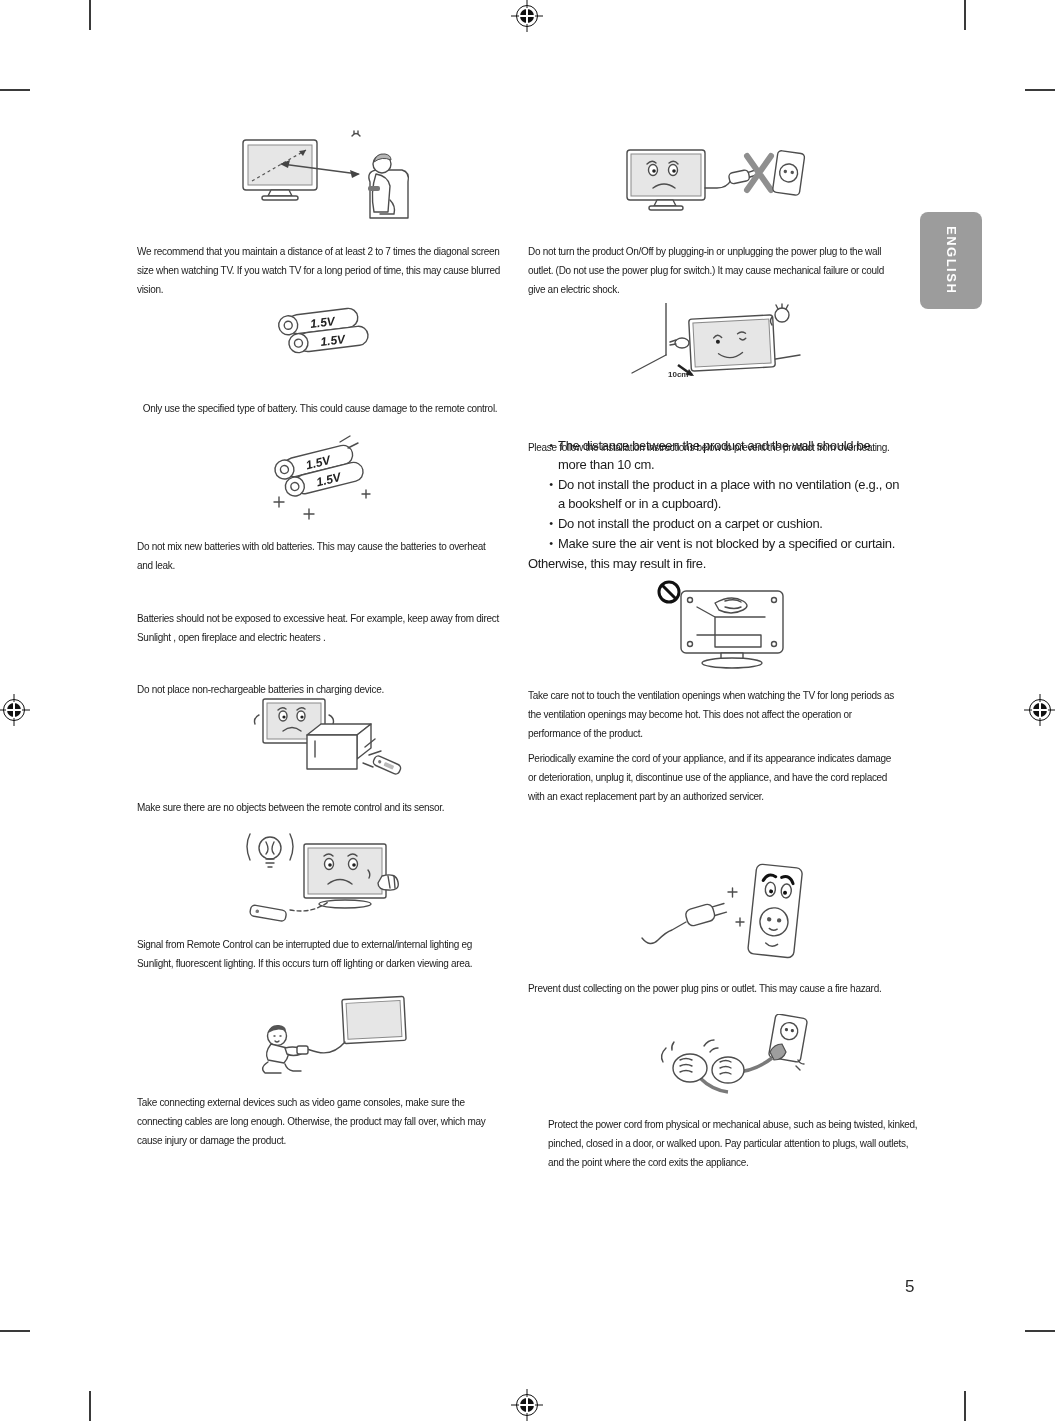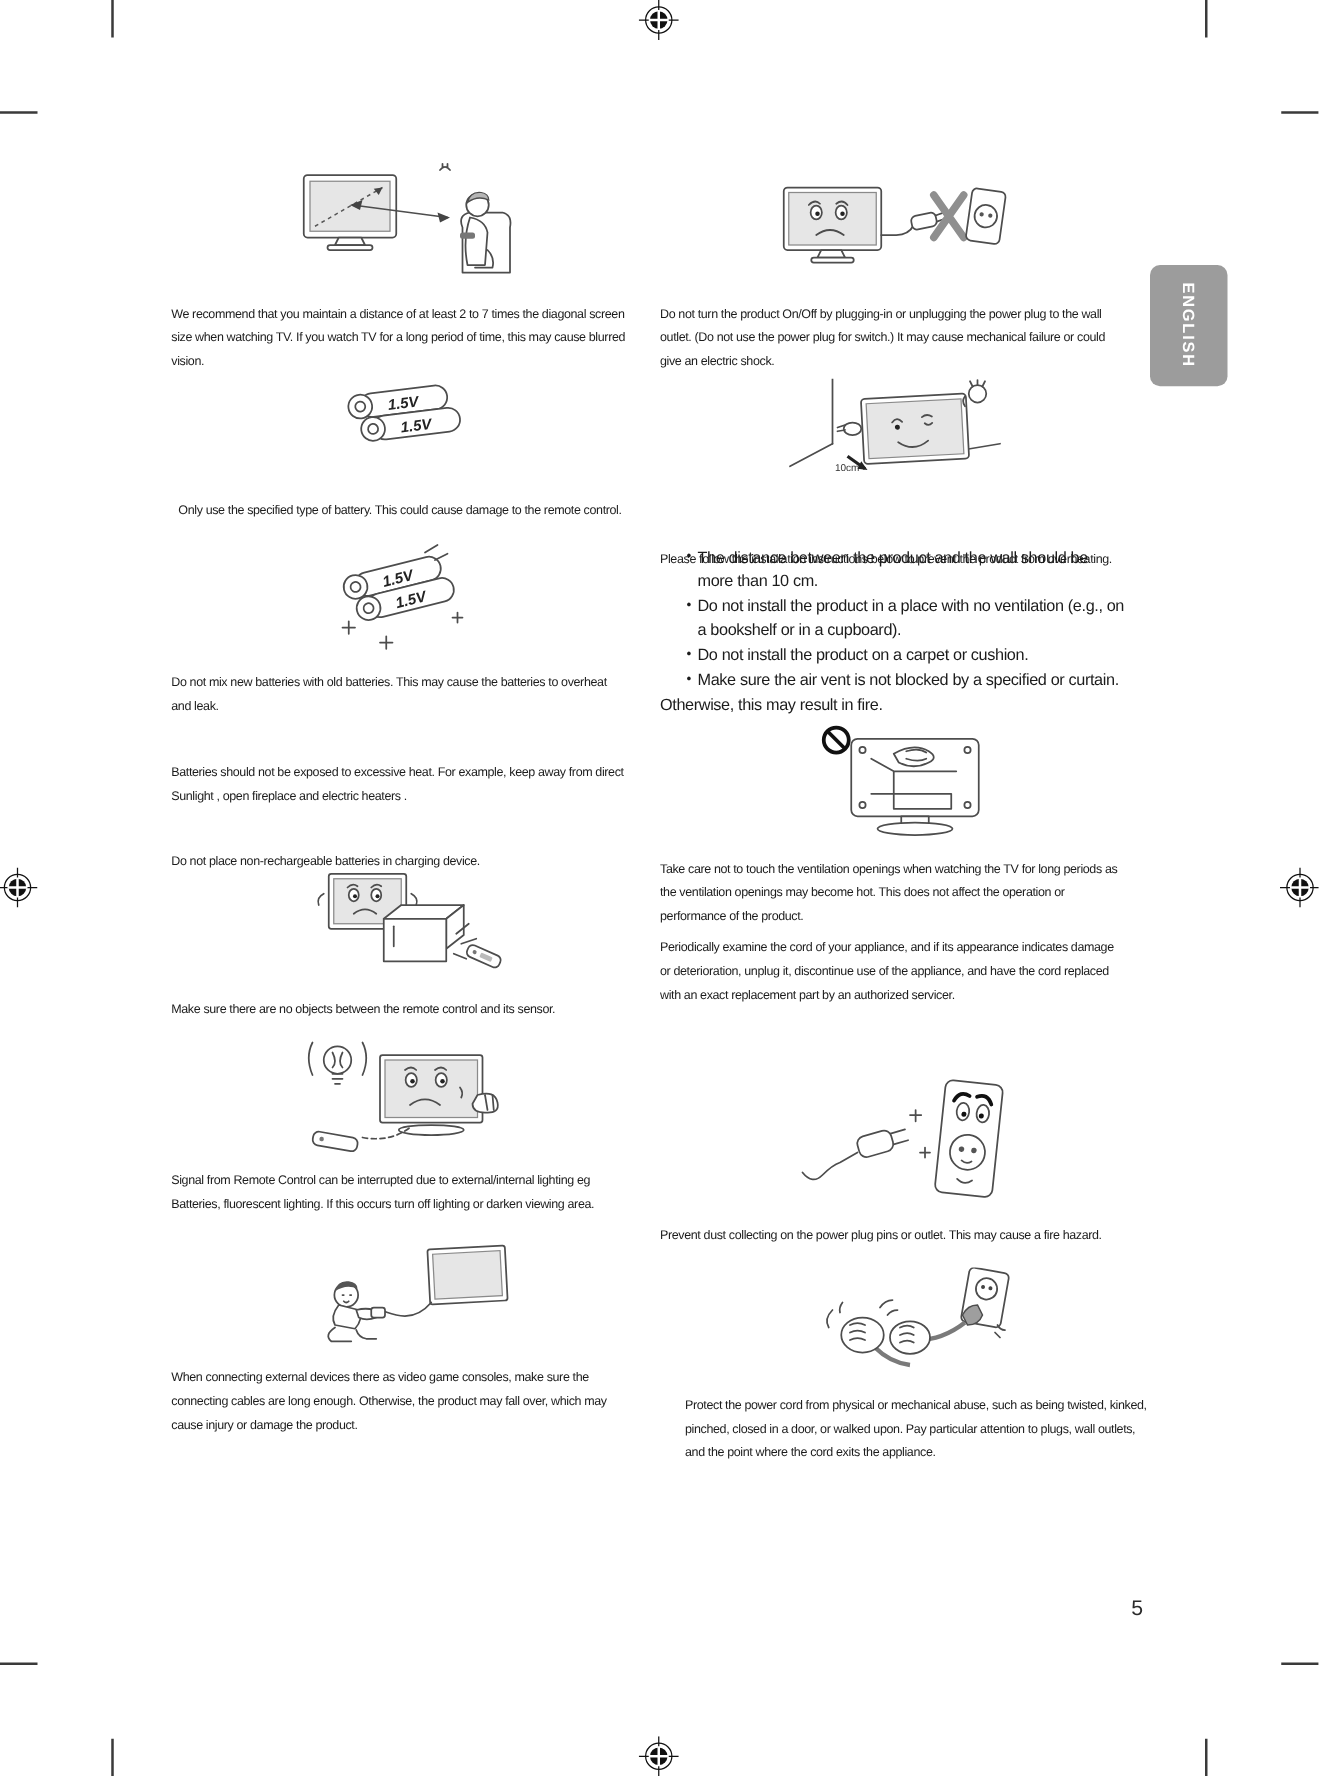--- a/index.html
+++ b/index.html
@@ -190,40 +190,40 @@
       <line class="s" x1="154" y1="48" x2="155" y2="60"></line>
       <ellipse class="sf" cx="105" cy="76" rx="26" ry="4" fill="#e8e8e8"></ellipse>
       <g transform="rotate(10 30 86)">
         <rect class="sf" x="10" y="80" width="36" height="11" rx="4.5" fill="#ececec"></rect>
         <circle cx="17" cy="85.5" r="1.8" fill="#777"></circle>
       </g>
       <path class="s" stroke-dasharray="4,3" d="M50 82 q22 4 38 -8"></path>
     </svg>
   </div>
 
-  <p class="para lcol" style="top:925px;">Signal from Remote Control can be interrupted due to external/internal lighting eg Batteries, fluorescent lighting. If this occurs turn off lighting or darken viewing area.</p>
+  <p class="para lcol" style="top:925px;">Signal from Remote Control can be interrupted due to external/internal lighting eg Sunlight, fluorescent lighting. If this occurs turn off lighting or darken viewing area.</p>
 
   <div class="illus" style="left:245px;top:992px;">
     <svg width="164" height="92" viewBox="0 0 164 92">
       <g transform="rotate(-3 128 28)">
         <rect class="sf" x="98" y="6" width="62" height="44" rx="2"></rect>
         <rect class="g1" x="102" y="10" width="54" height="36" stroke="#8a8a8a" stroke-width="1"></rect>
       </g>
       <path class="s" d="M100 50 q-12 14 -28 10 q-8 -2 -12 -4"></path>
       <circle class="sf" cx="32" cy="44" r="9.5"></circle>
       <path d="M23 41 q2 -9 11 -8 q7 1 7 6 q-9 -4 -18 2 z" fill="#555"></path>
       <path class="s" d="M29 44 h1 M35 44 h1 M30 49 q2 2 4 0"></path>
       <path class="sf" d="M26 52 q-7 9 -3 16 l16 3 q7 -8 3 -15 z" fill="#ececec"></path>
       <path class="sf" d="M40 56 q8 -2 14 0 l2 6 q-8 3 -14 0 z" fill="#f4f4f4"></path>
       <rect class="sf" x="52" y="54" width="11" height="8" rx="2" fill="#cfcfcf"></rect>
       <path class="s" d="M23 70 q-9 6 -3 11 h16 M40 72 q2 6 8 7 h8"></path>
     </svg>
   </div>
 
-  <p class="para lcol" style="top:1083px;">When connecting external devices there as video game consoles, make sure the connecting cables are long enough. Otherwise, the product may fall over, which may cause injury or damage the product.</p>
+  <p class="para lcol" style="top:1083px;">Take connecting external devices such as video game consoles, make sure the connecting cables are long enough. Otherwise, the product may fall over, which may cause injury or damage the product.</p>
 
   <div class="illus" style="left:625px;top:148px;">
     <svg width="184" height="72" viewBox="0 0 184 72">
       <rect class="sf" x="2" y="2" width="78" height="50" rx="3"></rect>
       <rect class="g1" x="6" y="6" width="70" height="42" stroke="#8a8a8a" stroke-width="1"></rect>
       <path class="s" d="M22 16 q5 -5 9 -1 M44 15 q5 -4 9 1"></path>
       <ellipse class="sf" cx="28" cy="22" rx="4.5" ry="5.5"></ellipse>
       <ellipse class="sf" cx="48" cy="22" rx="4.5" ry="5.5"></ellipse>
       <circle cx="29" cy="23" r="1.8" fill="#222"></circle>
       <circle cx="49" cy="23" r="1.8" fill="#222"></circle>
@@ -241,21 +241,21 @@
         <rect class="sf" x="150" y="4" width="27" height="42" rx="4"></rect>
         <circle class="sf" cx="163.5" cy="25" r="9" fill="#efefef"></circle>
         <circle cx="160" cy="24" r="1.7" fill="#555"></circle>
         <circle cx="167" cy="24" r="1.7" fill="#555"></circle>
       </g>
     </svg>
   </div>
 
   <p class="para rcol" style="top:232px;">Do not turn the product On/Off by plugging-in or unplugging the power plug to the wall outlet. (Do not use the power plug for switch.) It may cause mechanical failure or could give an electric shock.</p>
 
-  <div class="illus" style="left:630px;top:303px;">
+  <div class="illus" style="left:630px;top:303px;font-weight:bold;">
     <svg width="174" height="82" viewBox="0 0 174 82">
       <line class="s" x1="36" y1="0" x2="36" y2="52"></line>
       <line class="s" x1="2" y1="70" x2="36" y2="52"></line>
       <line class="s" x1="122" y1="60" x2="170" y2="52"></line>
       <g transform="rotate(-3 102 40)">
         <rect class="sf" x="60" y="14" width="84" height="52" rx="3"></rect>
         <rect class="g1" x="64" y="18" width="76" height="44" stroke="#8a8a8a" stroke-width="1"></rect>
         <path class="s" d="M84 34 q4 -5 8 0 M108 31 q4 -3 8 0 M110 36 q3 3 6 0"></path>
         <circle cx="88" cy="38" r="2" fill="#222"></circle>
         <path class="s" d="M88 50 q12 9 24 0"></path>

